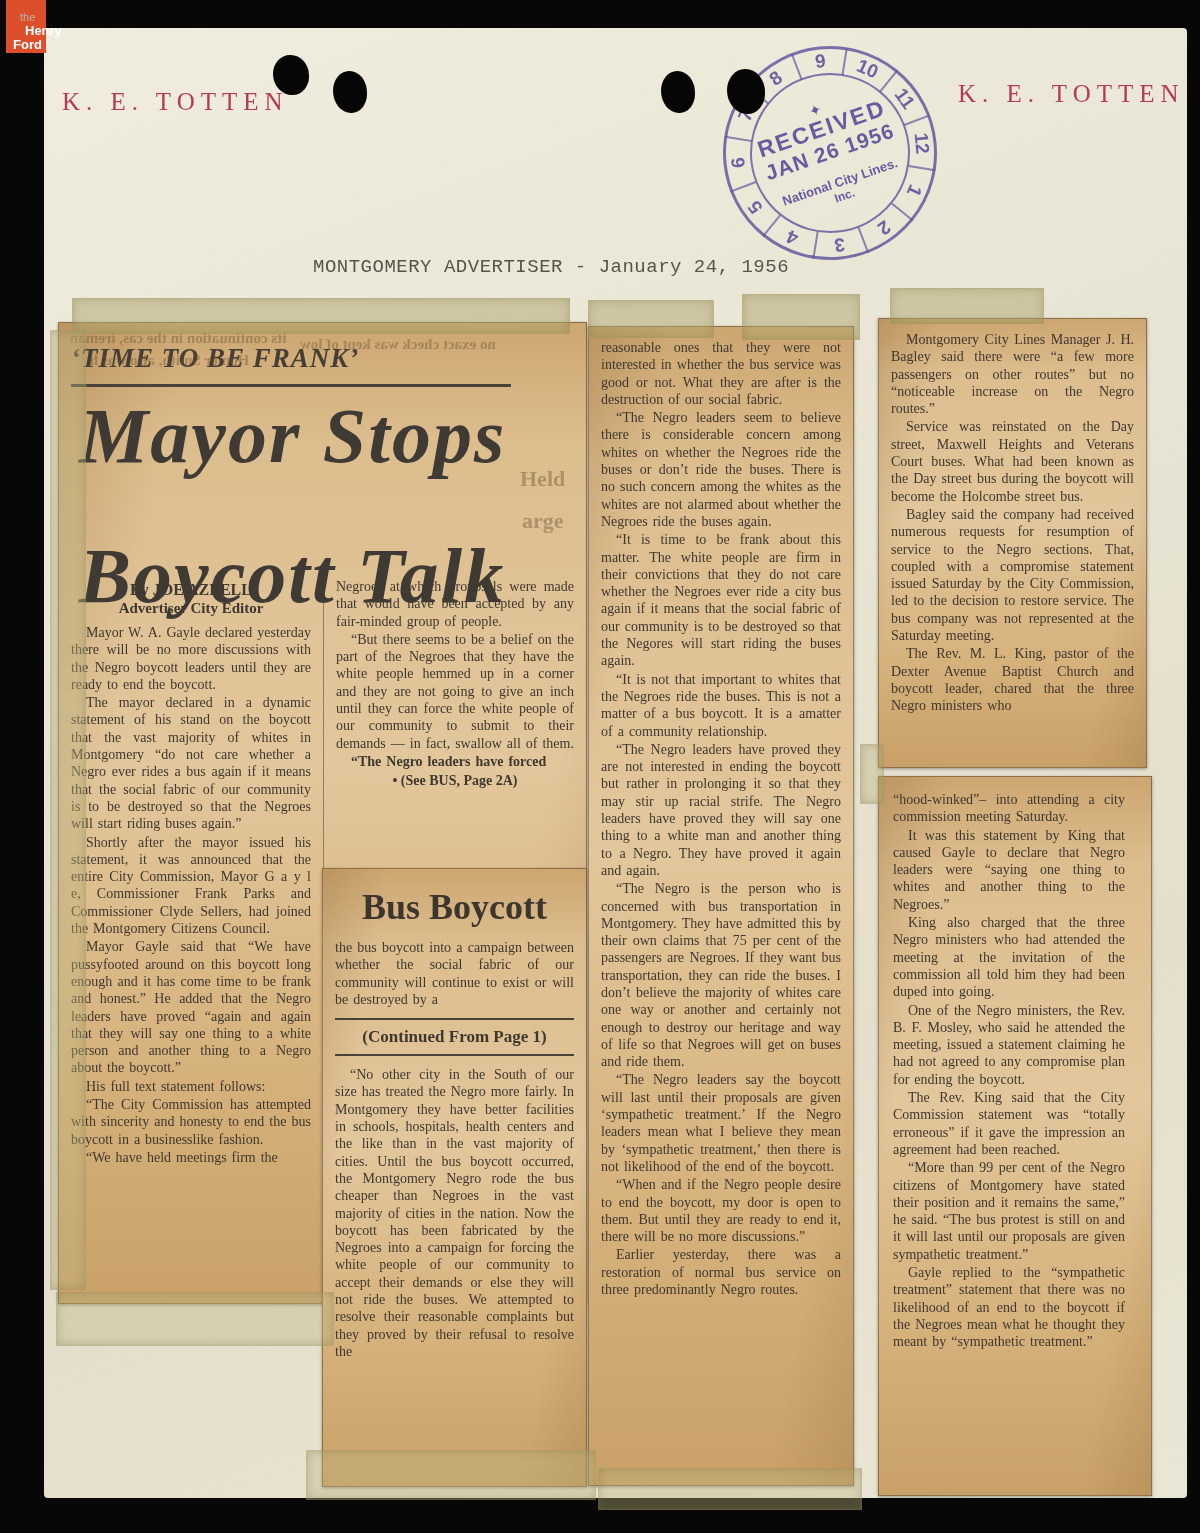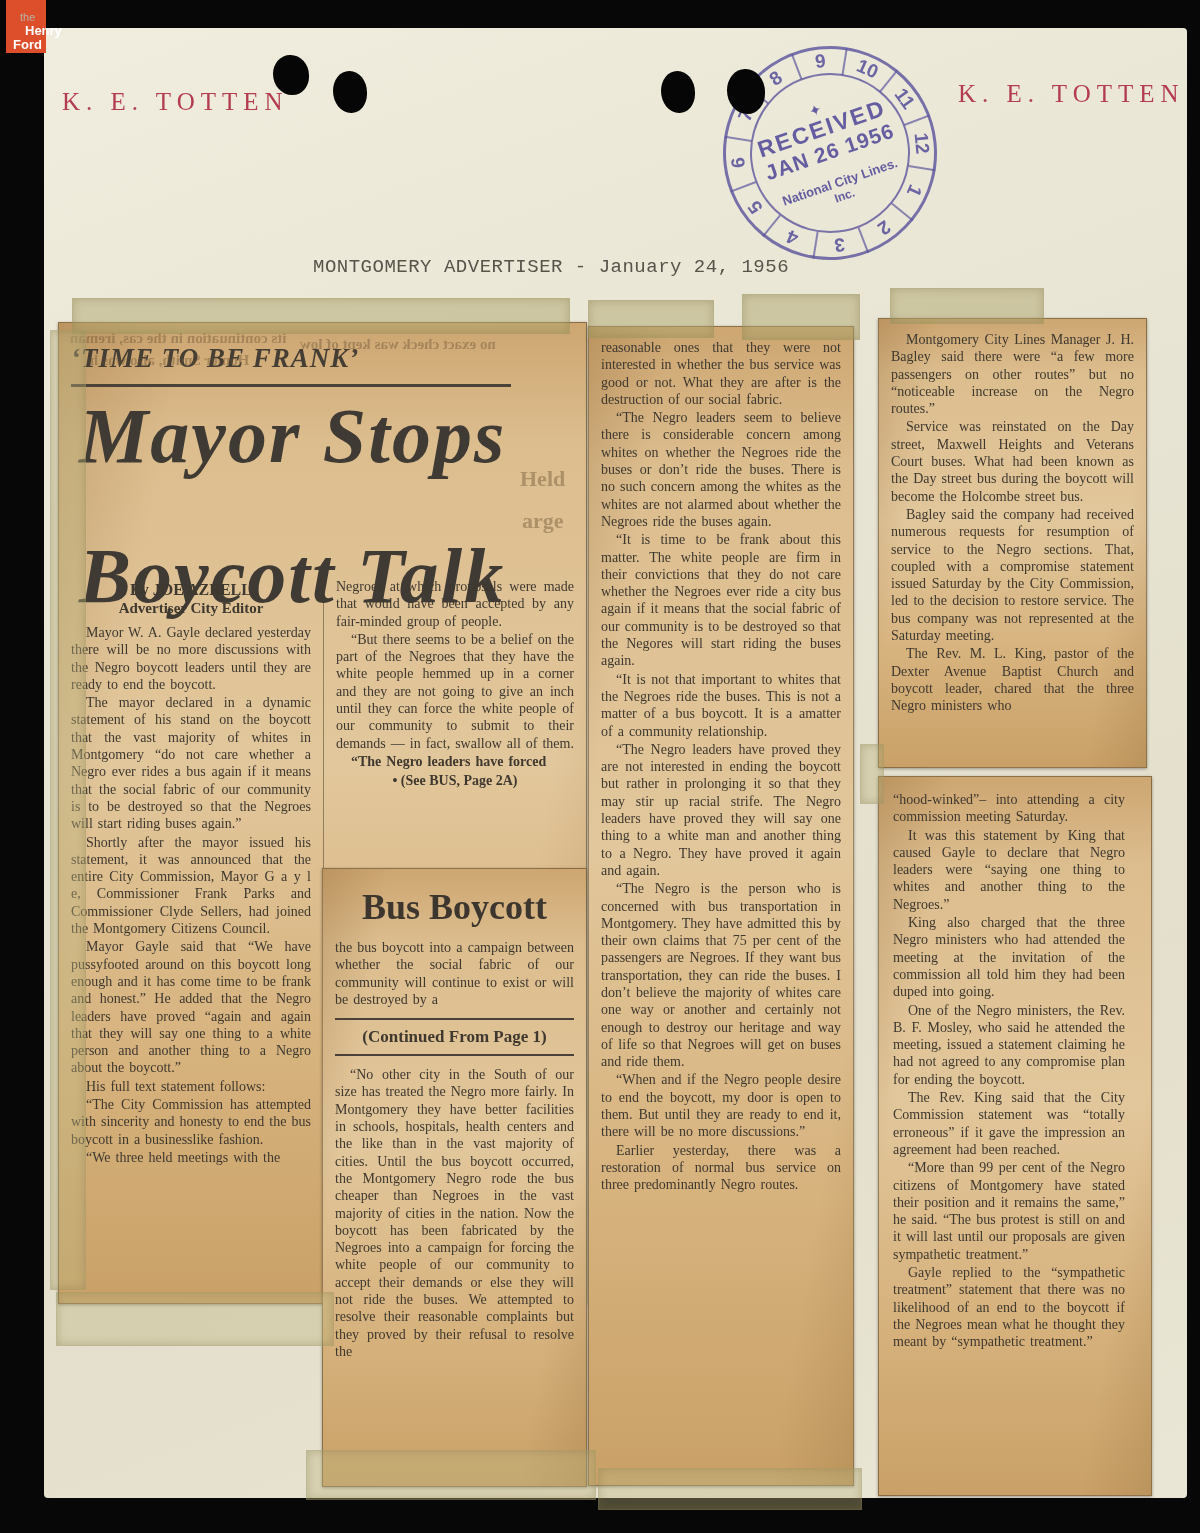--- a/index.html
+++ b/index.html
@@ -156,21 +156,21 @@
     <div class="colwrap">
       <div class="acol1">
         <p class="byline">By JOE AZBELL</p>
         <p class="byline2">Advertiser City Editor</p>
         <p class="np">Mayor W. A. Gayle declared yesterday there will be no more discussions with the Negro boycott leaders until they are ready to end the boycott.</p>
         <p class="np">The mayor declared in a dynamic statement of his stand on the boycott that the vast majority of whites in Montgomery “do not care whether a Negro ever rides a bus again if it means that the social fabric of our community is to be destroyed so that the Negroes will start riding buses again.”</p>
         <p class="np">Shortly after the mayor issued his statement, it was announced that the entire City Commission, Mayor G a y l e, Commissioner Frank Parks and Commissioner Clyde Sellers, had joined the Montgomery Citizens Council.</p>
         <p class="np">Mayor Gayle said that “We have pussyfooted around on this boycott long enough and it has come time to be frank and honest.” He added that the Negro leaders have proved “again and again that they will say one thing to a white person and another thing to a Negro about the boycott.”</p>
         <p class="np">His full text statement follows:</p>
         <p class="np">“The City Commission has attempted with sincerity and honesty to end the bus boycott in a businesslike fashion.</p>
-        <p class="np">“We three held meetings with the</p>
+        <p class="np">“We have held meetings firm the</p>
       </div>
       <div class="acol2">
         <p class="np flush">Negroes at which proposals were made that would have been accepted by any fair-minded group of people.</p>
         <p class="np">“But there seems to be a belief on the part of the Negroes that they have the white people hemmed up in a corner and they are not going to give an inch until they can force the white people of our community to submit to their demands — in fact, swallow all of them.</p>
         <p class="np boldp">“The Negro leaders have forced</p>
         <p class="seenote">• (See BUS, Page 2A)</p>
       </div>
     </div>
   </div>
 
@@ -184,20 +184,21 @@
   </div>
 
   <div class="piece pC">
     <div class="colpad">
       <p class="np flush">reasonable ones that they were not interested in whether the bus service was good or not. What they are after is the destruction of our social fabric.</p>
       <p class="np">“The Negro leaders seem to believe there is considerable concern among whites on whether the Negroes ride the buses or don’t ride the buses. There is no such concern among the whites as the whites are not alarmed about whether the Negroes ride the buses again.</p>
       <p class="np">“It is time to be frank about this matter. The white people are firm in their convictions that they do not care whether the Negroes ever ride a city bus again if it means that the social fabric of our community is to be destroyed so that the Negores will start riding the buses again.</p>
       <p class="np">“It is not that important to whites that the Negroes ride the buses. This is not a matter of a bus boycott. It is a amatter of a community relationship.</p>
       <p class="np">“The Negro leaders have proved they are not interested in ending the boycott but rather in prolonging it so that they may stir up racial strife. The Negro leaders have proved they will say one thing to a white man and another thing to a Negro. They have proved it again and again.</p>
       <p class="np">“The Negro is the person who is concerned with bus transportation in Montgomery. They have admitted this by their own claims that 75 per cent of the passengers are Negroes. If they want bus transportation, they can ride the buses. I don’t believe the majority of whites care one way or another and certainly not enough to destroy our heritage and way of life so that Negroes will get on buses and ride them.</p>
+      <p class="np">“The Negro leaders say the boycott will last until their proposals are given ‘sympathetic treatment.’ If the Negro leaders mean what I believe they mean by ‘sympathetic treatment,’ then there is not likelihood of the end of the boycott.</p>
       <p class="np">“When and if the Negro people desire to end the boycott, my door is open to them. But until they are ready to end it, there will be no more discussions.”</p>
       <p class="np">Earlier yesterday, there was a restoration of normal bus service on three predominantly Negro routes.</p>
     </div>
   </div>
 
   <div class="piece pD">
     <div class="colpad">
       <p class="np">Montgomery City Lines Manager J. H. Bagley said there were “a few more passengers on other routes” but no “noticeable increase on the Negro routes.”</p>
       <p class="np">Service was reinstated on the Day street, Maxwell Heights and Veterans Court buses. What had been known as the Day street bus during the boycott will become the Holcombe street bus.</p>
       <p class="np">Bagley said the company had received numerous requests for resumption of service to the Negro sections. That, coupled with a compromise statement issued Saturday by the City Commission, led to the decision to restore service. The bus company was not represented at the Saturday meeting.</p>

